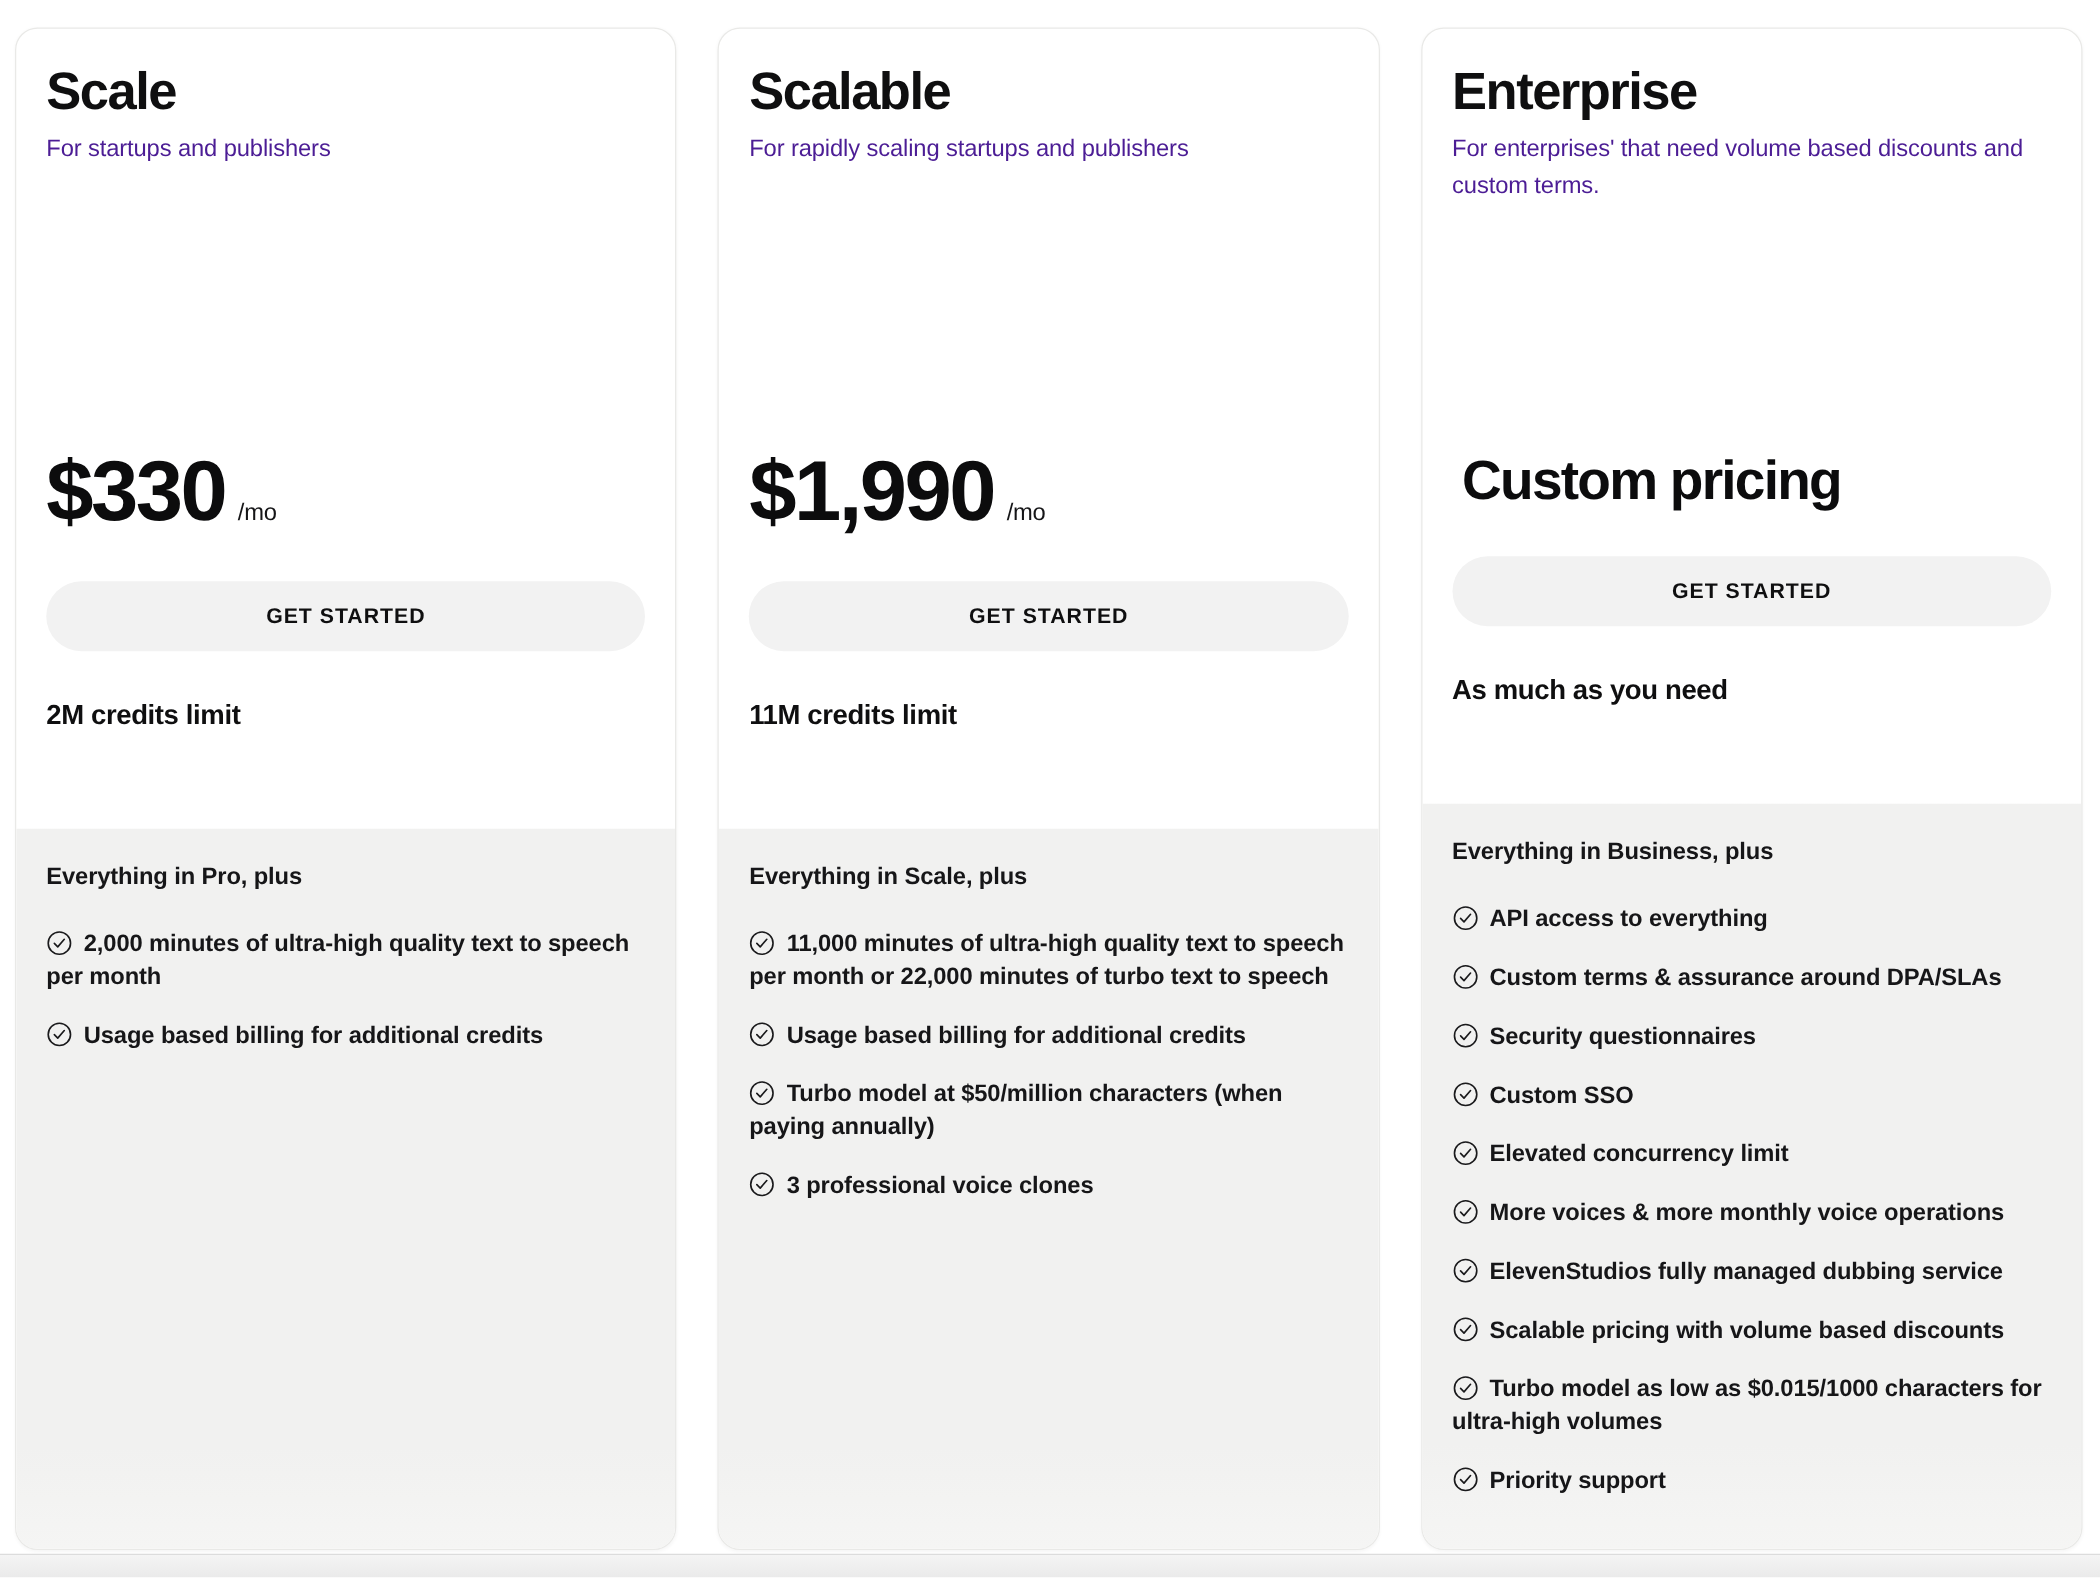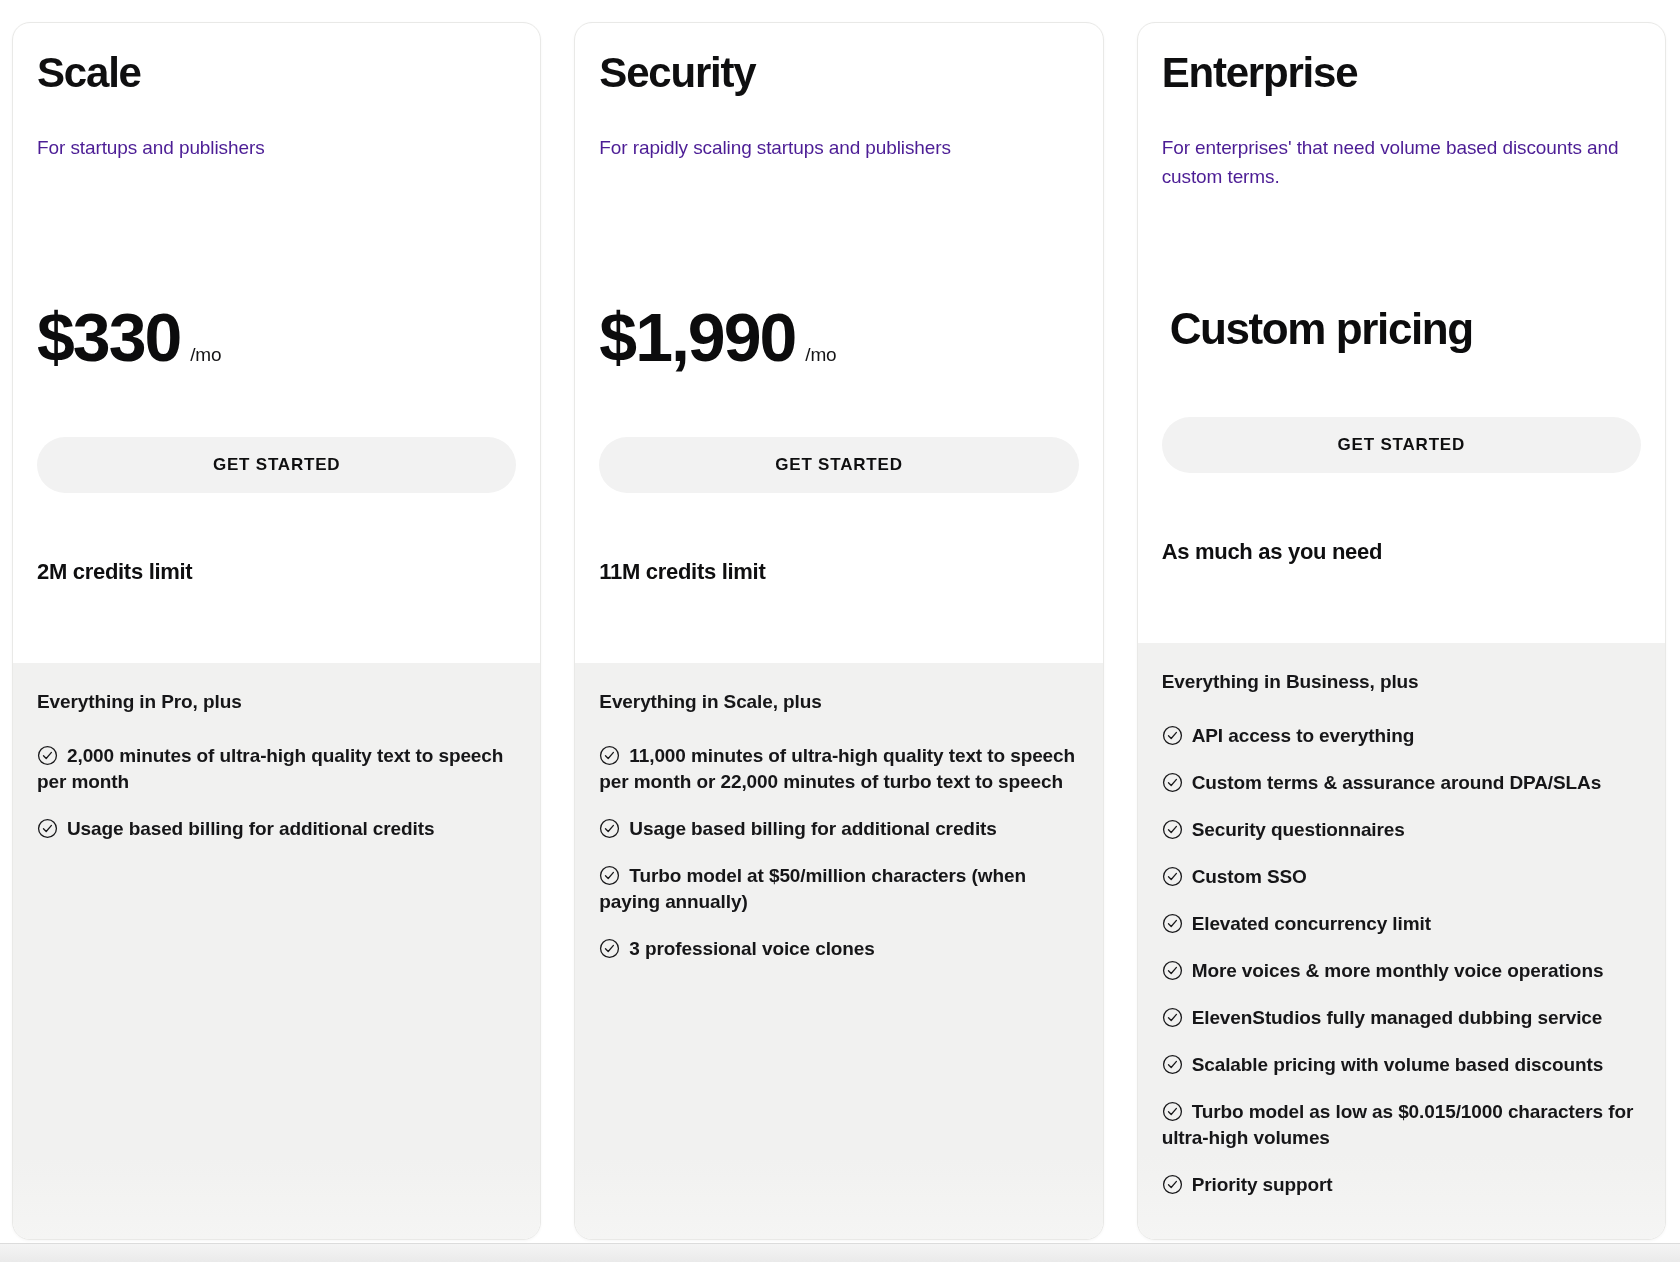--- a/index.html
+++ b/index.html
@@ -25,21 +25,20 @@
     overflow:hidden;
     display:flex;
     flex-direction:column;
     box-shadow:0 1px 3px rgba(0,0,0,0.04);
   }
   .card-upper {
     height:640px;
     padding:26px 24px 0 24px;
     display:flex;
     flex-direction:column;
-    gap:28px;
   }
   .plan-title {
     font-size:42px;
     font-weight:700;
     letter-spacing:-1.2px;
     line-height:1.15;
     color:#0f0f10;
   }
   .plan-subtitle {
     margin-top:8px;
@@ -158,21 +157,21 @@
             </svg></span><span>2,000 minutes of ultra-high quality text to speech per month</span></div>
       <div class="feature-item"><span class="check-icon"><svg viewBox="0 0 24 24" fill="none" stroke="#1a1a1c" stroke-width="1.5">
               <circle cx="12" cy="12" r="10.2"></circle>
               <path d="M7.4 12.3l3.1 3.1 6-6.9" stroke-linecap="round" stroke-linejoin="round"></path>
             </svg></span><span>Usage based billing for additional credits</span></div>
     </div>
   </div>
 
   <div class="plan-card">
     <div class="card-upper">
-      <div class="plan-title">Security</div>
+      <div class="plan-title">Scalable</div>
       <div class="plan-subtitle">For rapidly scaling startups and publishers</div>
       <div class="price-row">
         <span class="plan-price">$1,990</span>
         <span class="price-period">/mo</span>
       </div>
       <button class="cta-button">GET STARTED</button>
       <div class="credits-limit">11M credits limit</div>
     </div>
     <div class="card-features">
       <div class="features-intro">Everything in Scale, plus</div>

